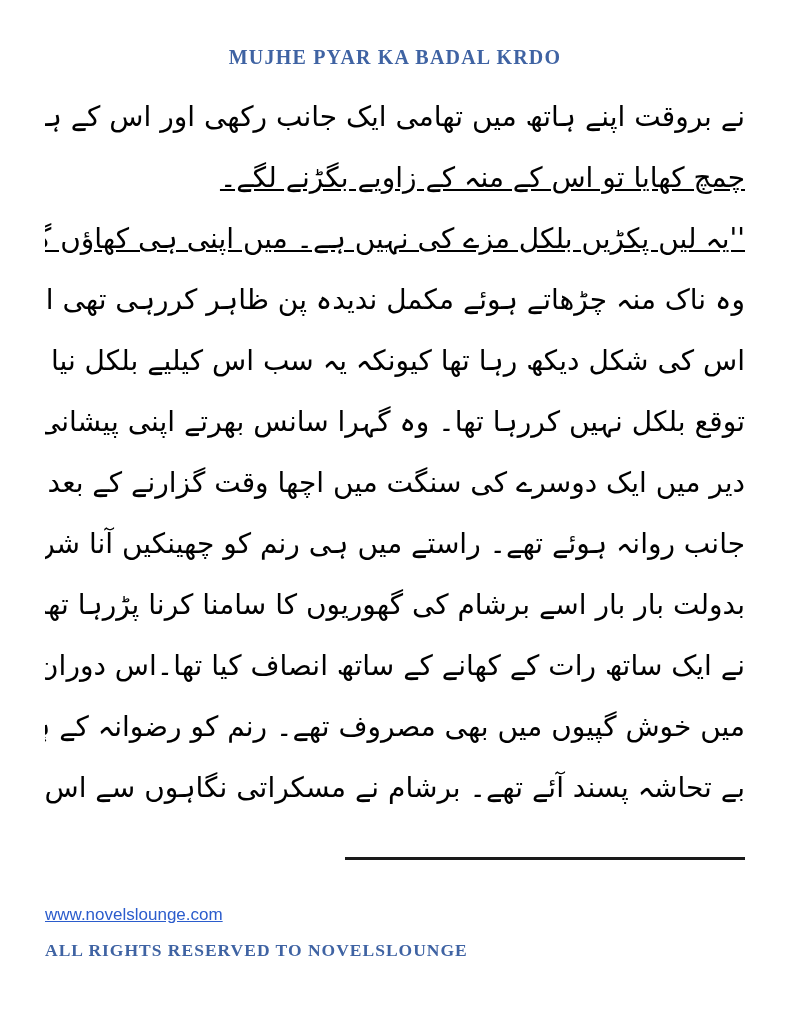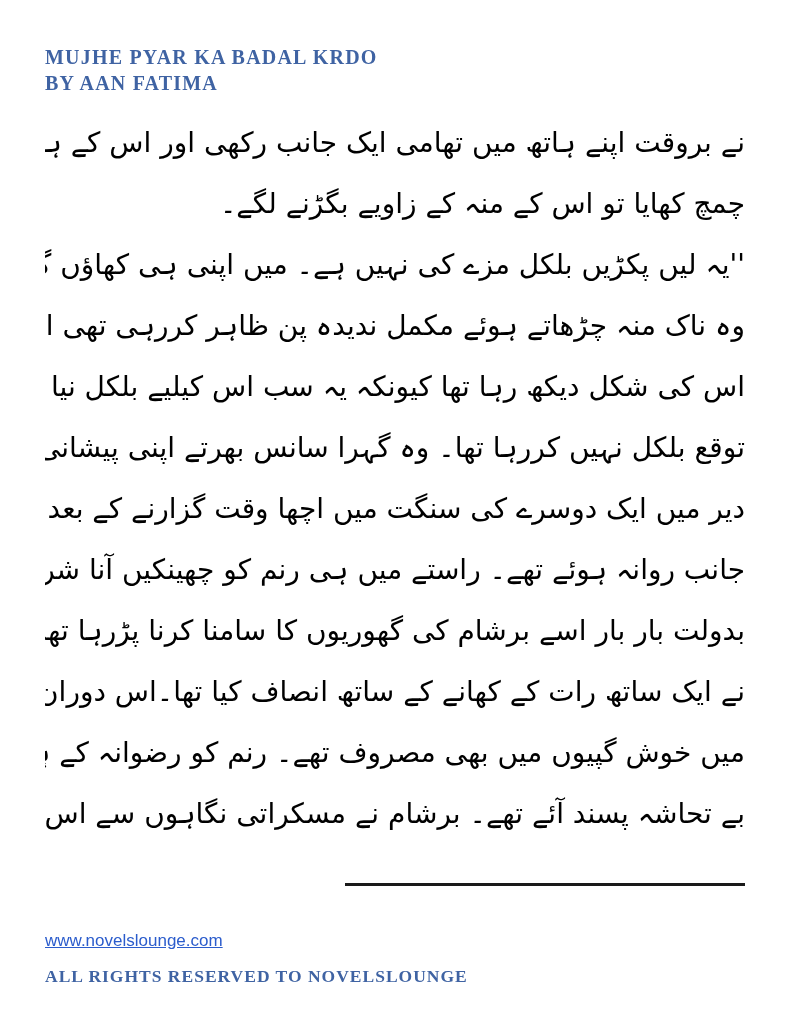--- a/index.html
+++ b/index.html
@@ -20,21 +20,21 @@
     margin: 0 auto;
     background: var(--background);
     padding: 44px 47px 0 45px;
     overflow: hidden;
     position: relative;
   }
 
   
   .hdr-row {
     display: flex;
-    justify-content: flex-start;
+    justify-content: center;
     align-items: baseline;
   }
   .hdr-text {
     font-family: "Liberation Serif", serif;
     font-weight: bold;
     font-size: 20px;
     line-height: 26px;
     letter-spacing: 1.2px;
     color: var(--header-blue);
     text-transform: uppercase;
@@ -48,21 +48,21 @@
   .u-line {
     font-family: "DejaVu Sans", sans-serif;
     font-size: 28px;
     height: 61px;
     line-height: 61px;
     white-space: nowrap;
     overflow: hidden;
     direction: rtl;
   }
   .u-full { text-align: justify; text-align-last: justify; }
-  .u-end  {   text-align-last: right; }
+  .u-end  {   text-align-last: right; text-decoration: underline; }
 
   
   .divider {
     width: 400px;
     height: 3px;
     background: var(--divider);
     margin: 39px 0 0 auto;
   }
 
   
@@ -89,21 +89,20 @@
 </style>
 </head>
 <body>
 
 <div class="page">
 
   <header>
     <div class="hdr-row">
       <span class="hdr-text">MUJHE PYAR KA BADAL KRDO</span>
     </div>
-    <div class="hdr-text">BY AAN FATIMA</div>
   </header>
 
   <main class="story" dir="rtl" lang="ur">
     <div class="u-line u-full">نے بروقت اپنے ہاتھ میں تھامی ایک جانب رکھی اور اس کے ہاتھ سے تھامتے پہلا</div>
     <div class="u-line u-end">چمچ کھایا تو اس کے منہ کے زاویے بگڑنے لگے۔</div>
     <div class="u-line u-end">''یہ لیں پکڑیں بلکل مزے کی نہیں ہے۔ میں اپنی ہی کھاؤں گی۔''</div>
     <div class="u-line u-full">وہ ناک منہ چڑھاتے ہوئے مکمل ندیدہ پن ظاہر کررہی تھی اور وہ بس حیرت سے</div>
     <div class="u-line u-full">اس کی شکل دیکھ رہا تھا کیونکہ یہ سب اس کیلیے بلکل نیا تھا۔ وہ اس سے ایسی</div>
     <div class="u-line u-full">توقع بلکل نہیں کررہا تھا۔ وہ گہرا سانس بھرتے اپنی پیشانی مسل کر رہ گیا۔ کچھ ہی</div>
     <div class="u-line u-full">دیر میں ایک دوسرے کی سنگت میں اچھا وقت گزارنے کے بعد وہ دونوں حویلی کی</div>

